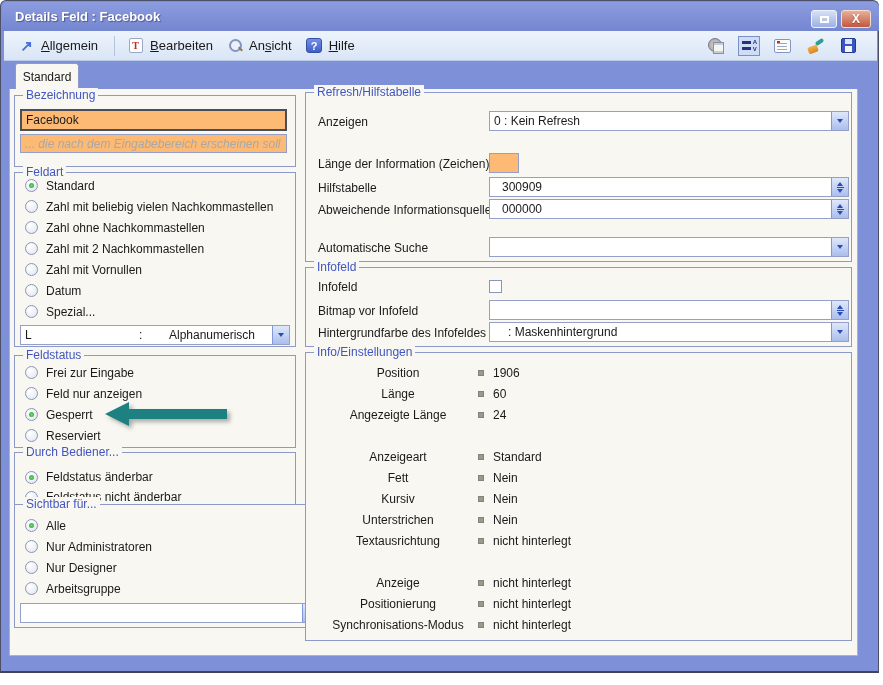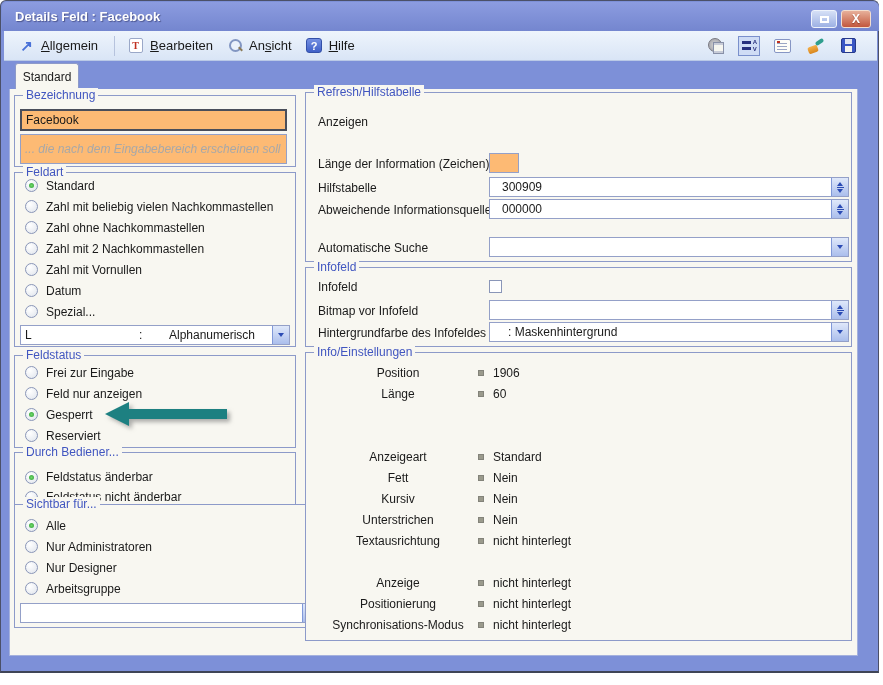--- a/index.html
+++ b/index.html
@@ -197,21 +197,21 @@
       <span>Standard</span>
     </div>
   </div>
 
   <div class="panel"></div>
 </div>
 
 <div class="group" style="left:14px; top:95px; width:282px; height:72px;">
   <span class="legend">Bezeichnung</span>
   <input class="tfield focus" style="position: absolute; left: 5px; top: 13px; width: 267px;" value="Facebook">
-  <input class="tfield ph" style="position: absolute; left: 5px; top: 38px; width: 267px; height: 30px;" placeholder="... die nach dem Eingabebereich erscheinen soll">
+  <input class="tfield ph" style="position: absolute; left: 5px; top: 38px; width: 267px; height: 19px;" placeholder="... die nach dem Eingabebereich erscheinen soll">
 </div>
 
 <div class="group" style="left:14px; top:172px; width:282px; height:175px; padding-top:2px;">
   <span class="legend">Feldart</span>
   <div class="opt">
     <span class="radio checked"></span>
     <span>Standard</span>
   </div>
   <div class="opt">
     <span class="radio"></span>
@@ -308,20 +308,26 @@
       <span class="spin-line"></span>
       <span class="arr-dn"></span>
     </span>
   </div>
 </div>
 
 <div class="group" style="left:305px; top:92px; width:547px; height:170px;">
   <span class="legend">Refresh/Hilfstabelle</span>
 
   <span class="rrow" style="top:22px;">Anzeigen</span>
+  <div class="combo rfield w-main" style="top:18px;">
+    <span class="val">0 : Kein Refresh</span>
+    <span class="cbtn">
+        <span class="arr-dn"></span>
+      </span>
+  </div>
 
   <span class="rrow" style="top:64px;">Länge der Information (Zeichen)</span>
   <input class="tfield rfield w-small" style="top: 60px;" value="">
 
   <span class="rrow" style="top:88px;">Hilfstabelle</span>
   <div class="spinfield rfield w-main" style="top:84px;">
     <span class="val indent">300909</span>
     <span class="cbtn">
       <span class="arr-up"></span>
       <span class="spin-line"></span>
@@ -379,20 +385,25 @@
   <div class="info-row" style="top:13px;">
     <span class="lbl">Position</span>
     <span class="bullet"></span>
     <span>1906</span>
   </div>
   <div class="info-row" style="top:34px;">
     <span class="lbl">Länge</span>
     <span class="bullet"></span>
     <span>60</span>
   </div>
+  <div class="info-row" style="top:55px;">
+    <span class="lbl">Angezeigte Länge</span>
+    <span class="bullet"></span>
+    <span>24</span>
+  </div>
   <div class="info-row" style="top:97px;">
     <span class="lbl">Anzeigeart</span>
     <span class="bullet"></span>
     <span>Standard</span>
   </div>
   <div class="info-row" style="top:118px;">
     <span class="lbl">Fett</span>
     <span class="bullet"></span>
     <span>Nein</span>
   </div>

